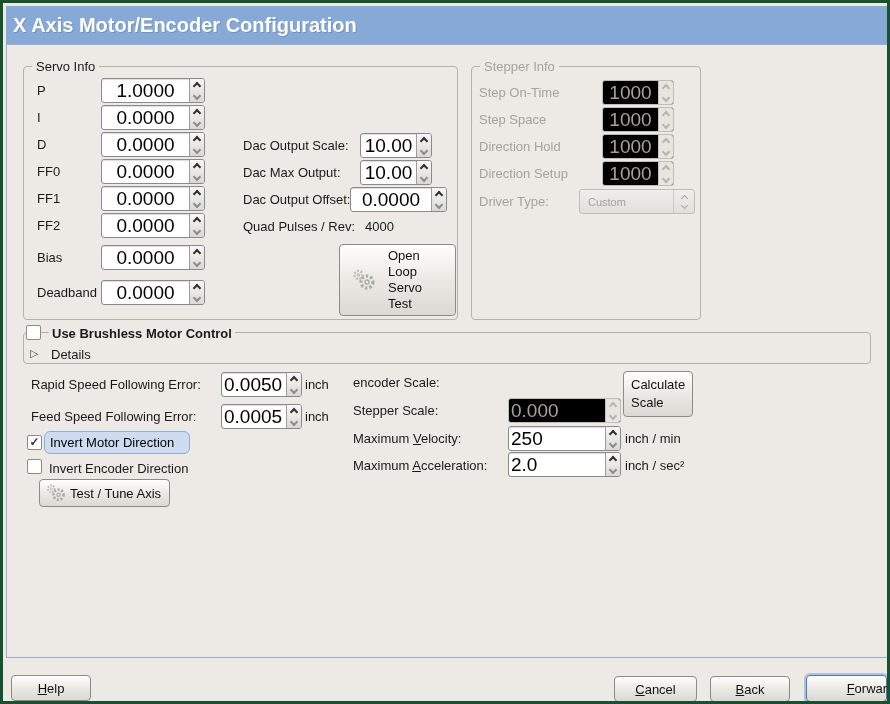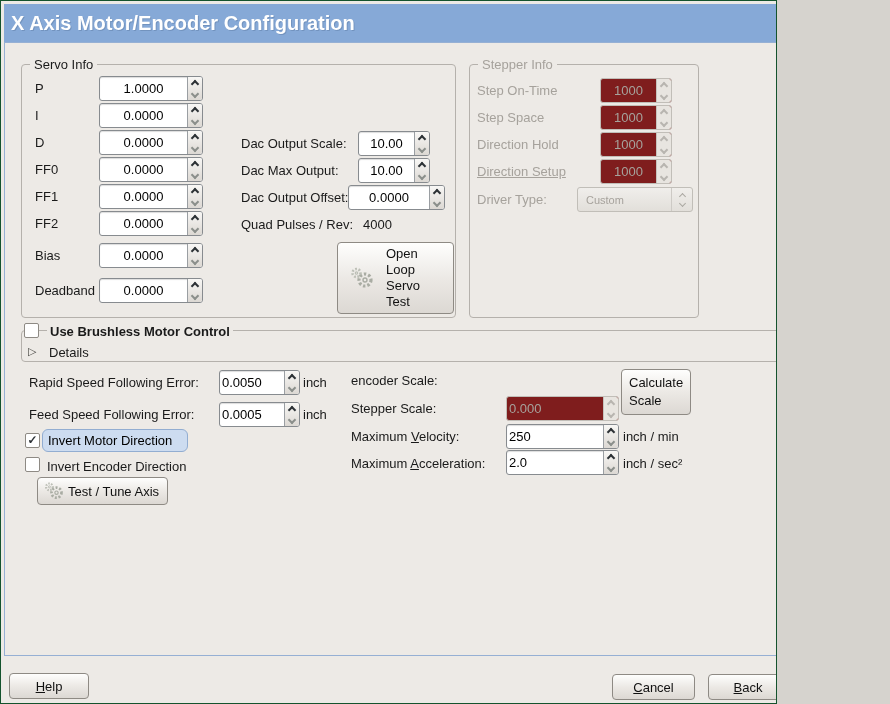--- a/index.html
+++ b/index.html
@@ -1,18 +1,18 @@
 <!DOCTYPE html>
 <html><head>
 <meta charset="utf-8">
 <style>
   html,body{margin:0;padding:0;background:#d6d3ce;}
   .window{
-    position:relative;width:777px;height:704px;box-sizing:border-box;
-    background:#edeae6;border:1px solid #14532d;overflow:hidden;
+    position:relative;width:890px;height:704px;box-sizing:border-box;
+    background:#edeae6;border:3px solid #14532d;overflow:hidden;
     font-family:"Liberation Sans",sans-serif;-webkit-font-smoothing:antialiased;
   }
   .titlebar{
     position:absolute;left:3px;top:3px;width:884px;height:38px;box-sizing:border-box;
     background:#86a9d7;color:#ffffff;font-size:20px;font-weight:bold;
     line-height:38px;padding-left:7px;text-shadow:1px 1px 0 rgba(90,120,160,0.45);
   }
   .content{
     position:absolute;left:3px;top:41px;width:884px;height:614px;box-sizing:border-box;
     border:1px solid #96b0d4;background:#edeae6;
@@ -25,31 +25,31 @@
   .label{position:absolute;font-size:13px;line-height:15px;color:#1a1a1a;white-space:nowrap;}
   .bold{font-weight:bold;}
   .dim{color:#a6a29c;}
   .mn{text-decoration:underline;}
 
   .spin{
     position:absolute;display:flex;height:25px;box-sizing:border-box;overflow:hidden;
     background:#ffffff;border:1px solid #878b8f;border-radius:3px;
     box-shadow:inset 0 1px 1px rgba(0,0,0,0.14);
   }
-  .spin .val{flex:1;display:flex;align-items:center;justify-content:center;font-size:13px;color:#000;}
+  .spin .val{flex:1;display:flex;align-items:center;justify-content:center;font-size:19px;color:#000;}
   .spin.left .val{justify-content:flex-start;padding-left:2px;}
   .spin .btns{
     width:15px;box-sizing:border-box;border-left:1px solid #9a9ea2;
     background:linear-gradient(#f8f7f5,#dcd8d3);
     display:flex;flex-direction:column;align-items:center;justify-content:center;gap:4px;
   }
   .chev{width:6px;height:6px;box-sizing:border-box;border-left:2px solid #2d3236;border-top:2px solid #2d3236;}
   .chev.up{transform:rotate(45deg);}
   .chev.dn{transform:rotate(225deg);border-color:#8b8f8b;}
-  .spin.disabled{background:#7f1d1d;border-color:#c1beb8;box-shadow:none;text-align:center;}
+  .spin.disabled{background:#000000;border-color:#c1beb8;box-shadow:none;text-align:center;}
   .spin.disabled .val{color:#a6a29c;}
   .spin.disabled .btns{background:#e8e5e0;border-left-color:#c6c3bd;}
   .spin.disabled .chev{border-color:#b8b5b0;}
 
   .combo{
     position:absolute;display:flex;height:25px;box-sizing:border-box;
     background:linear-gradient(#f0eeeb,#e2dfda);border:1px solid #c1beb8;border-radius:3px;
   }
   .combo .val{flex:1;display:flex;align-items:center;padding-left:8px;font-size:11px;color:#a6a29c;}
   .combo .dd{width:20px;border-left:1px solid #cdcac5;display:flex;flex-direction:column;align-items:center;justify-content:center;gap:2px;}
@@ -195,21 +195,21 @@
 Test</span>
   </div>
 
   <div class="frame" style="left:468px;top:63px;width:230px;height:254px;">
     <div class="frame-title dim">Stepper Info</div>
   </div>
 
   <div class="label dim" style="left:476px;top:82px;">Step On-Time</div>
   <div class="label dim" style="left:476px;top:109px;">Step Space</div>
   <div class="label dim" style="left:476px;top:136px;">Direction Hold</div>
-  <div class="label dim" style="left:476px;top:163px;text-decoration:underline;">Direction Setup</div>
+  <div class="label dim" style="left:476px;top:163px;">Direction Setup</div>
   <div class="label dim" style="left:476px;top:191px;">Driver Type:</div>
 
   <div class="spin disabled" style="left:599px;top:77px;width:72px;">
       <div class="val">1000</div>
       <div class="btns">
         <span class="chev up"></span>
         <span class="chev dn"></span>
       </div>
     </div>
   <div class="spin disabled" style="left:599px;top:104px;width:72px;">

